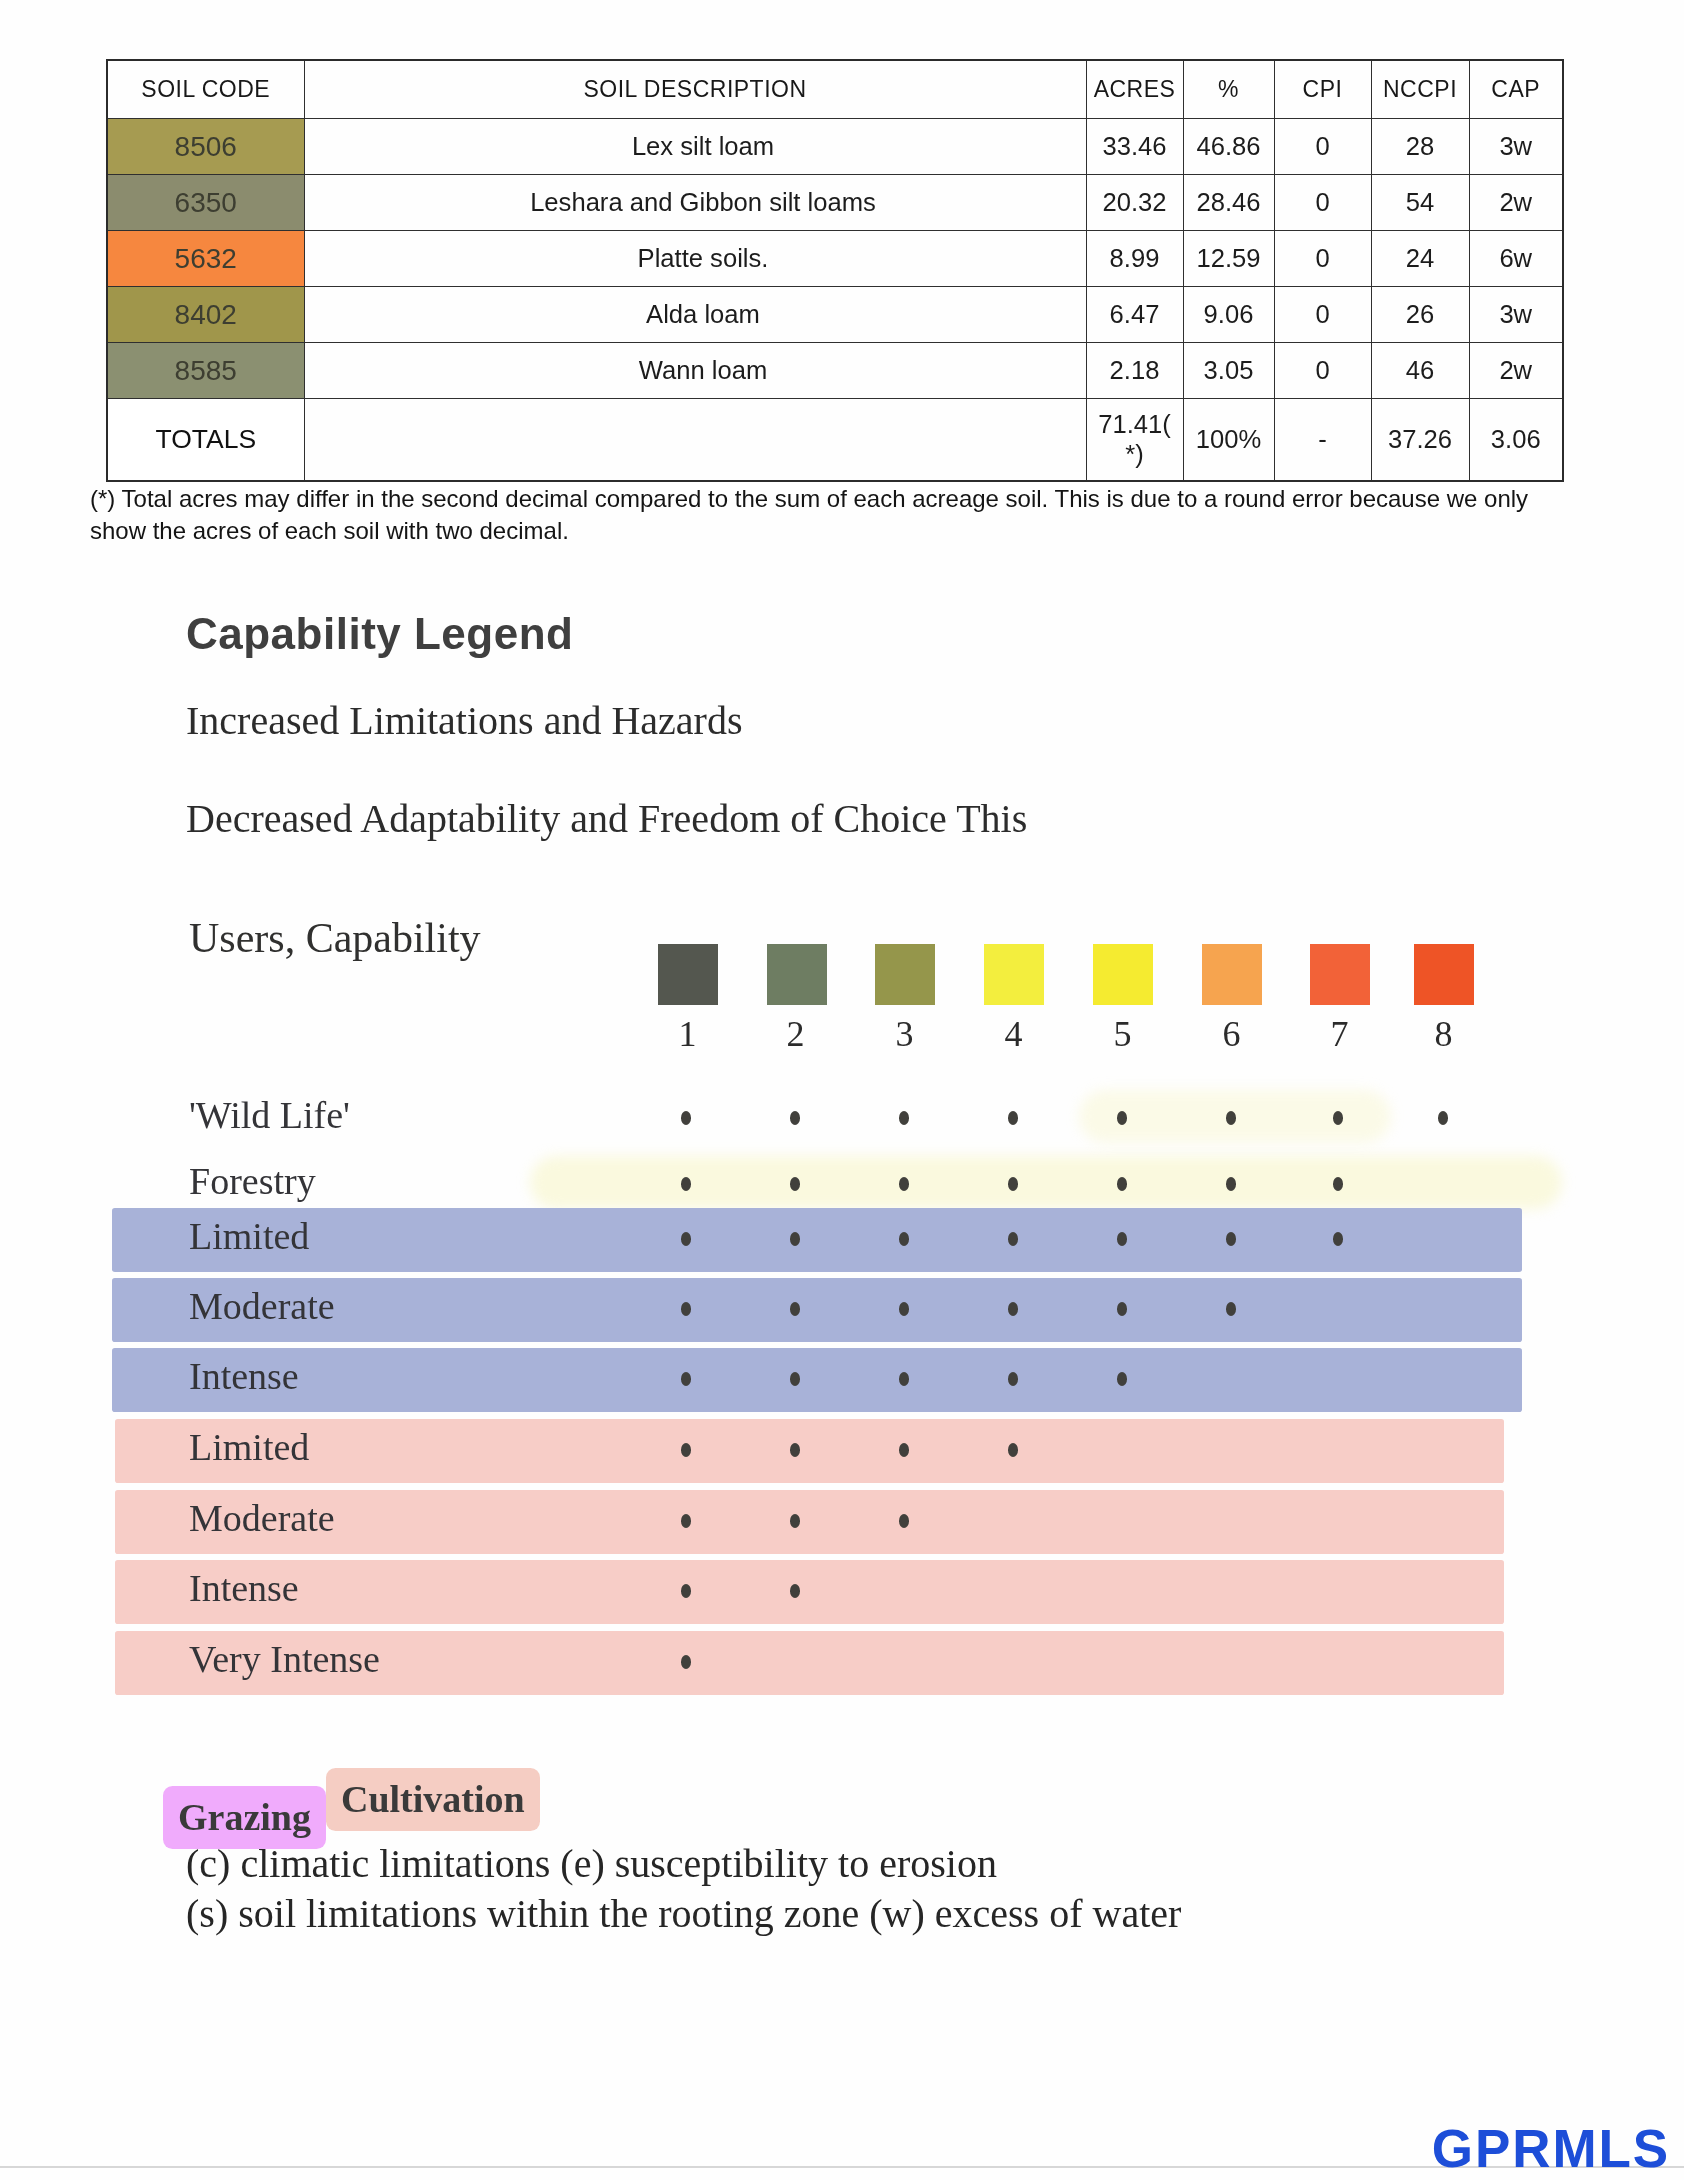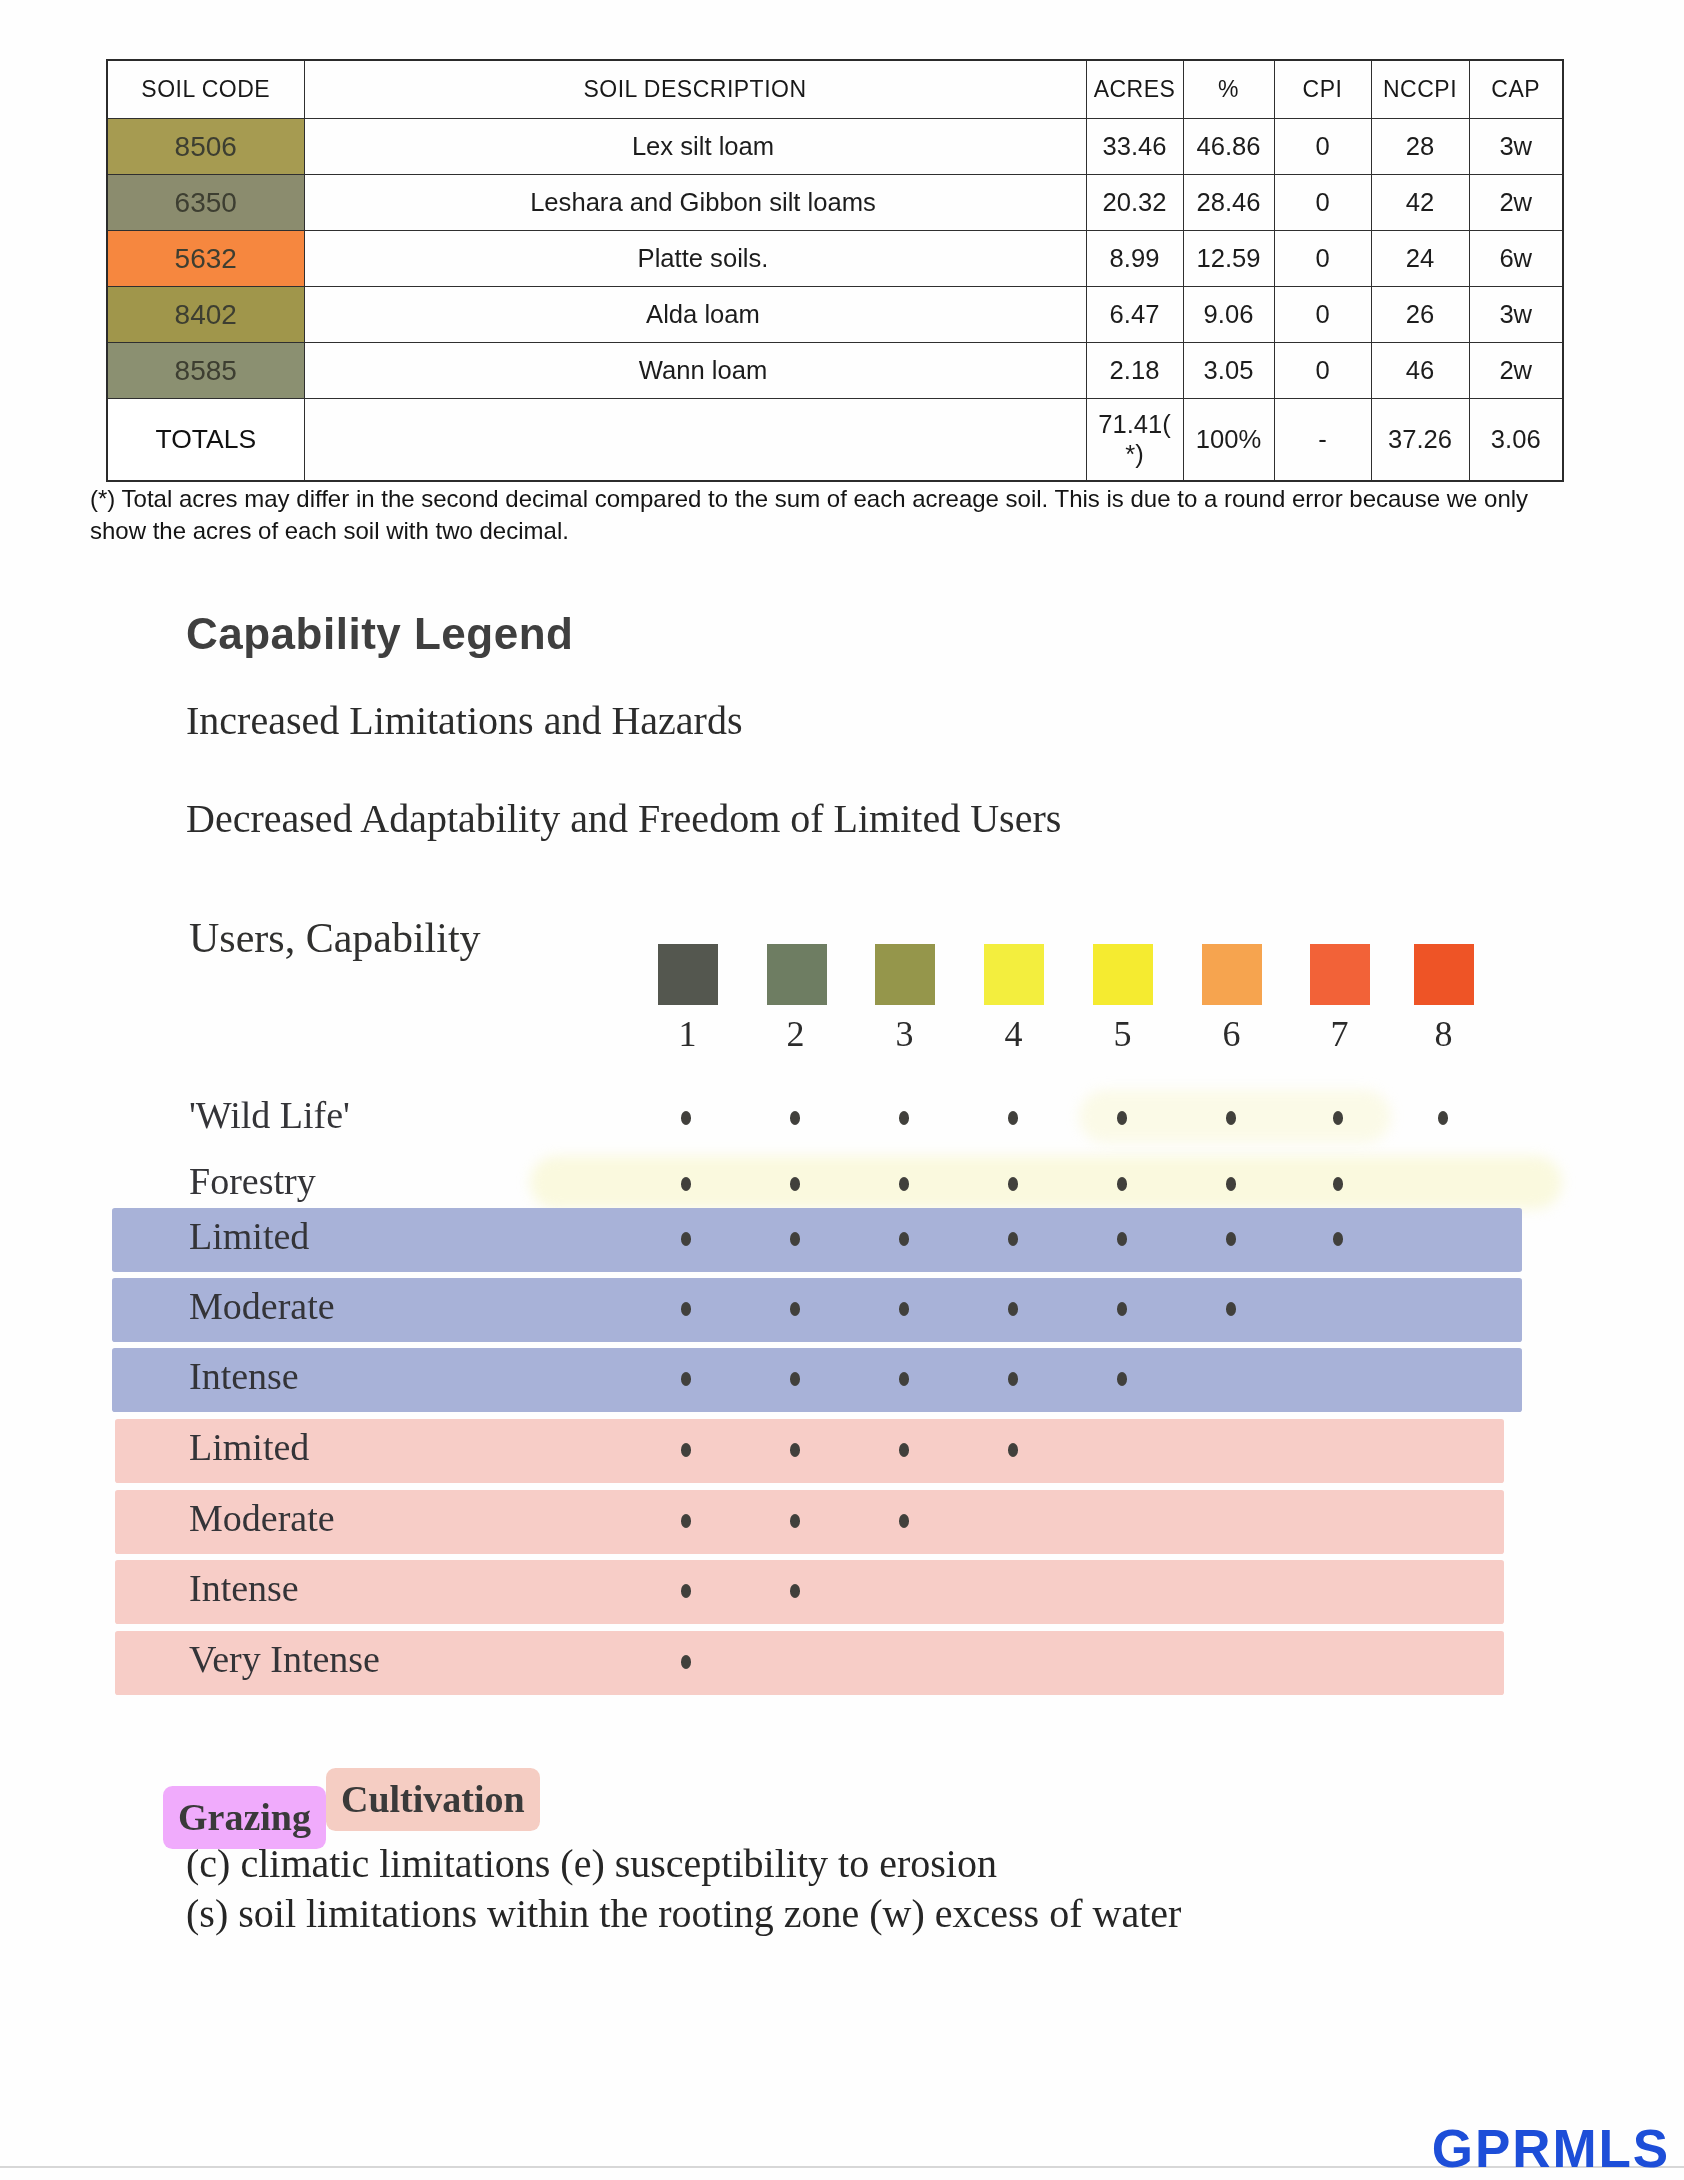--- a/index.html
+++ b/index.html
@@ -82,21 +82,21 @@
           <td>0</td>
           <td>28</td>
           <td>3w</td>
         </tr>
         <tr>
           <td class="code" style="background: rgb(139, 140, 110);">6350</td>
           <td class="desc">Leshara and Gibbon silt loams</td>
           <td>20.32</td>
           <td>28.46</td>
           <td>0</td>
-          <td>42</td>
+          <td>54</td>
           <td>2w</td>
         </tr>
         <tr>
           <td class="code" style="background: rgb(246, 135, 63);">5632</td>
           <td class="desc">Platte soils.</td>
           <td>8.99</td>
           <td>12.59</td>
           <td>0</td>
           <td>24</td>
           <td>6w</td>
@@ -128,21 +128,21 @@
           <td>37.26</td>
           <td>3.06</td>
         </tr>
       </tbody>
   </table>
 
   <div class="footnote">(*) Total acres may differ in the second decimal compared to the sum of each acreage soil. This is due to a round error because we only show the acres of each soil with two decimal.</div>
 
   <div class="cap-title">Capability Legend</div>
   <div class="sub-line serif" style="top:697px">Increased Limitations and Hazards</div>
-  <div class="sub-line serif" style="top:795px">Decreased Adaptability and Freedom of Limited Users</div>
+  <div class="sub-line serif" style="top:795px">Decreased Adaptability and Freedom of Choice This</div>
   <div class="scale-label serif">Users, Capability</div>
 
   <div class="smudge" style="left:530px;top:1156px;width:1032px;height:53px;background:rgba(242,238,148,0.30);"></div>
   <div class="smudge" style="left:1079px;top:1090px;width:312px;height:53px;background:rgba(242,238,148,0.22);"></div>
 
   <div>
       <div class="class-swatch" style="left: 658px; background: rgb(84, 87, 79);"></div>
       <div class="class-num serif" style="left: 659px;">1</div>
       <div class="class-swatch" style="left: 767px; background: rgb(110, 125, 98);"></div>
       <div class="class-num serif" style="left: 767px;">2</div>

